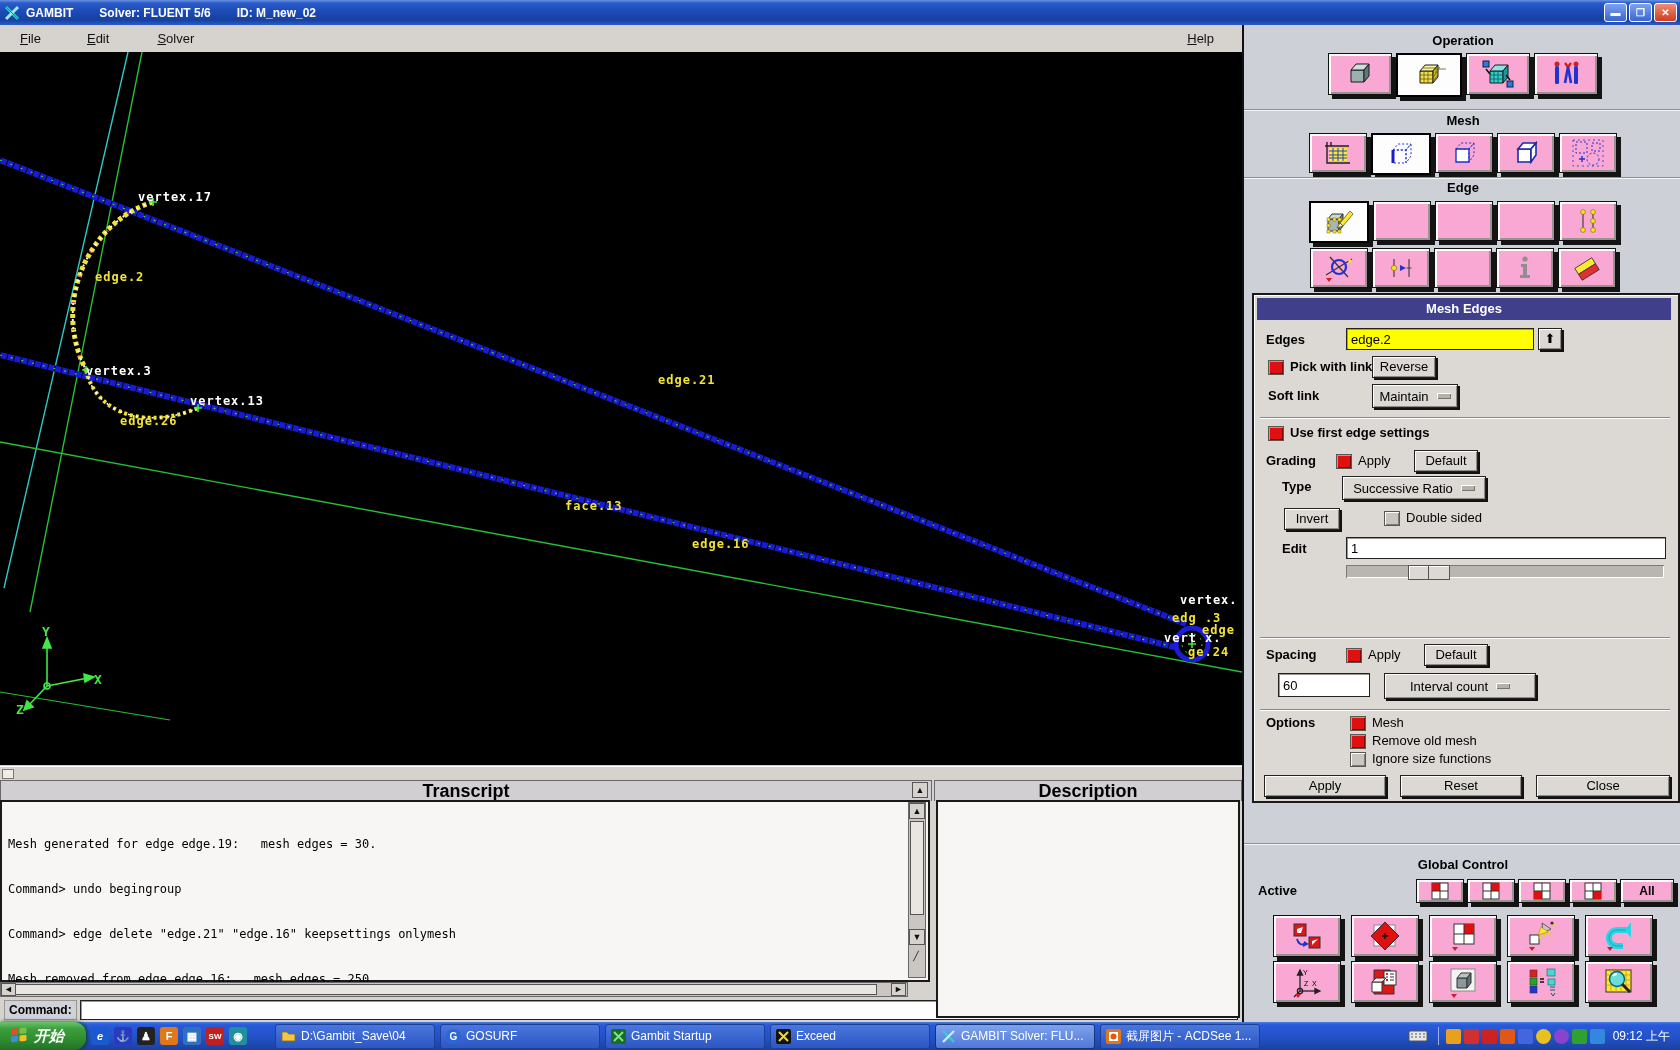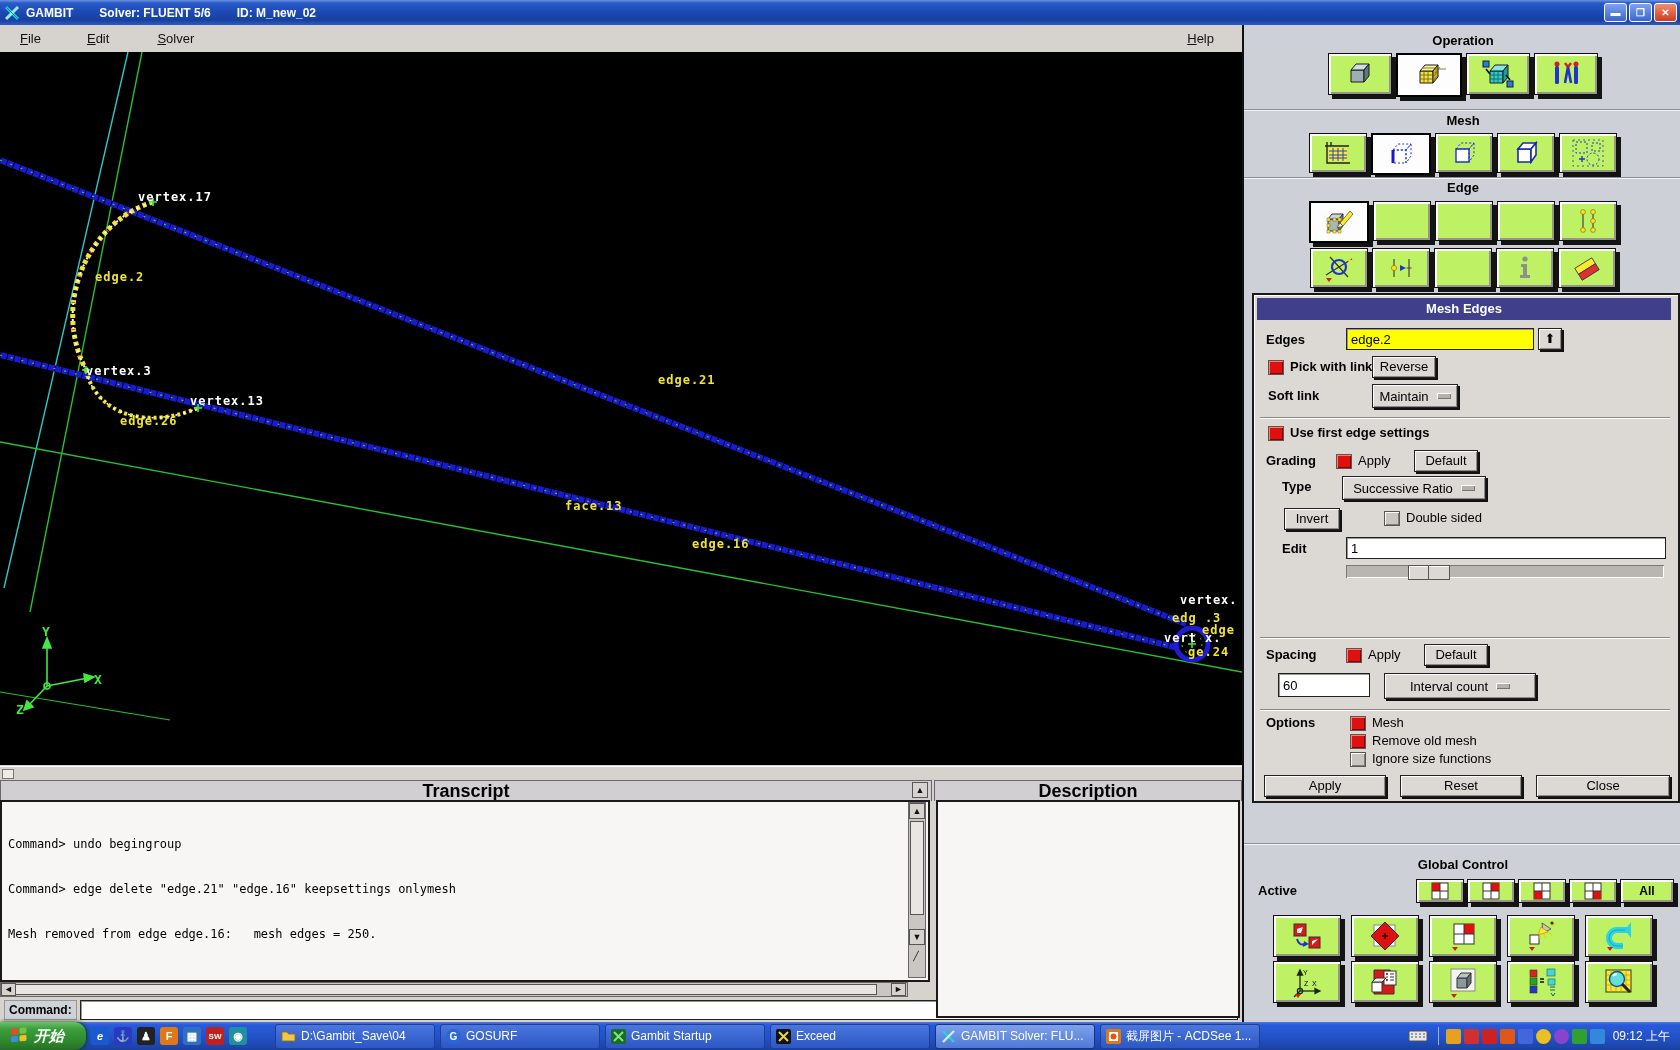--- a/index.html
+++ b/index.html
@@ -22,21 +22,21 @@
   .menu-item::first-letter{text-decoration:underline;}
   
   #viewport{left:0;top:52px;width:1242px;height:713px;background:#000;}
   .vlabel{position:absolute;font:bold 12px "DejaVu Sans Mono",monospace;letter-spacing:1px;white-space:nowrap;}
   .lw{color:#ffffff;} .ly{color:#f2e435;} .lg{color:#43e843;font:bold 13px "DejaVu Sans Mono",monospace;}
   
   #rpanel{left:1242px;top:25px;width:438px;height:997px;background:#cdd0d6;border-left:2px solid #101010;}
   .sect-title{position:absolute;width:100%;text-align:center;font-size:13px;font-weight:bold;color:#000;}
   .groove{position:absolute;left:0;width:100%;height:0;border-top:1px solid #8d9097;border-bottom:1px solid #f3f5f8;}
   .btnrow{position:absolute;width:100%;display:flex;justify-content:center;gap:4px;}
-  .pbtn{width:62px;height:40px;background:#bef264;border:1px solid #111;
+  .pbtn{width:62px;height:40px;background:#f9a8d4;border:1px solid #111;
         box-shadow:inset 2px 2px 0 #fcfbfa,inset -2px -2px 0 #97938f,4px 4px 0 #141414;
         display:flex;align-items:center;justify-content:center;}
   .pbtn.active{background:#fdfdfd;border:2px solid #000;box-shadow:4px 4px 0 #141414;}
   .pbtn.small{width:56px;height:38px;}
   .pbtn.gc{width:66px;height:40px;}
   
   #form{left:8px;top:268px;width:424px;height:506px;background:#dcd8d4;border:2px solid #1a1a1a;
         box-shadow:1px 1px 0 #fff inset;}
   .fhead{position:absolute;left:3px;top:3px;width:414px;height:22px;background:#3f3f8c;color:#fff;
          font-size:13px;font-weight:bold;text-align:center;line-height:22px;}
@@ -176,20 +176,21 @@
   <div class="abs" style="left:0;top:766px;width:1242px;height:12px;background:#d6d3ce;border-top:1px solid #fff">
     <div style="width:10px;height:8px;margin:2px 0 0 2px;background:#efece8;border:1px solid #7a7672"></div>
   </div>
 
   <div class="pane-head" style="left:0;top:780px;width:930px;height:20px;line-height:20px">
     <span>Transcript</span>
   </div>
   <div class="sarrow" style="left:912px;top:782px">▲</div>
   <div class="white-pane" style="left:0;top:800px;width:926px;height:178px">
     <div id="transcript-text">
+      <div>Mesh generated for edge edge.19:   mesh edges = 30.</div>
       <div>Command&gt; undo begingroup</div>
       <div>Command&gt; edge delete "edge.21" "edge.16" keepsettings onlymesh</div>
       <div>Mesh removed from edge edge.16:   mesh edges = 250.</div>
       
       
       
       
       
     </div>
   </div>

